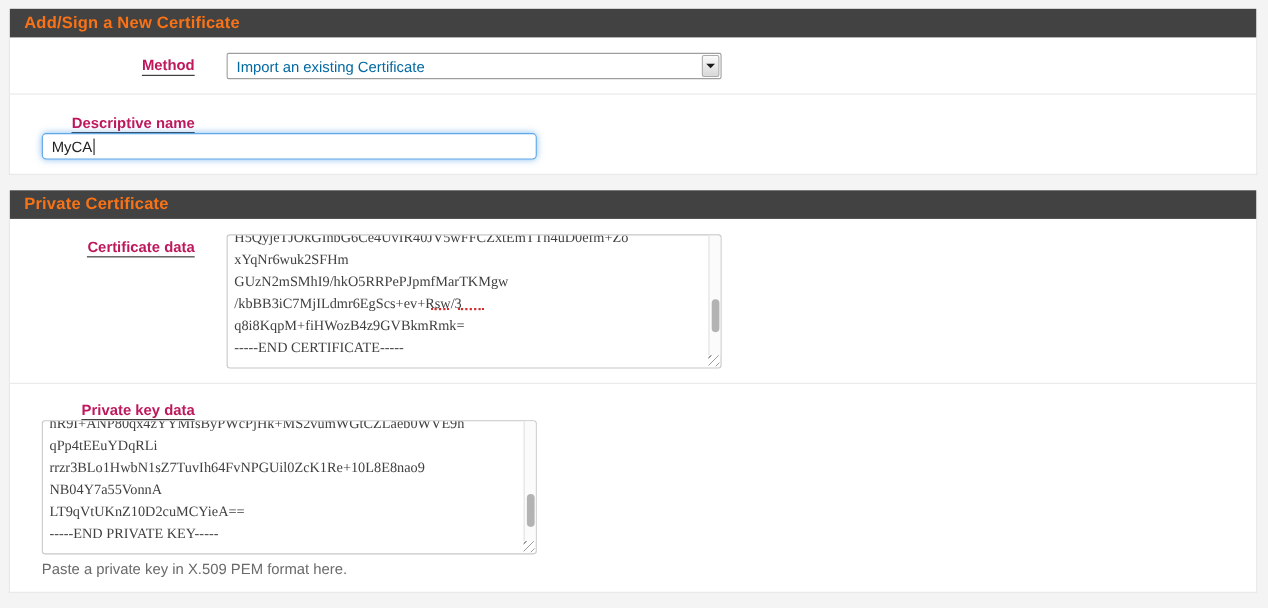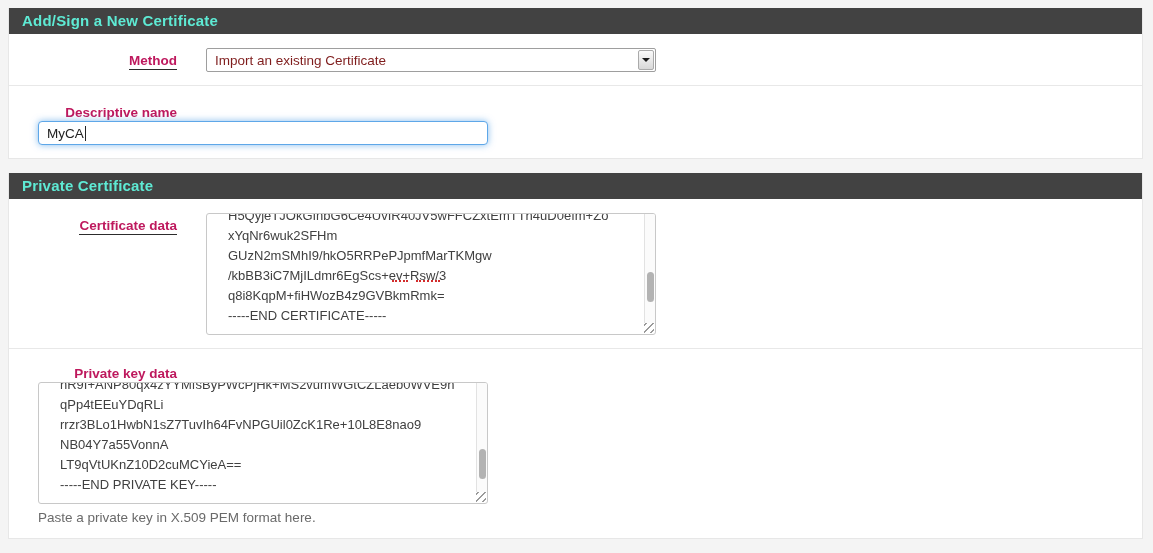--- a/index.html
+++ b/index.html
@@ -13,21 +13,21 @@
 
   
   .panel {
     background:#fff;
     border:1px solid #e7e7e7;
     border-top:none;
     margin-bottom:14px;
   }
   .panel-heading {
     background:#424242;
-    color:#5eead4;
+    color:#f97316;
     font-size:15px;
     font-weight:bold;
     padding:4px 13px 5px 13px;
     letter-spacing:.2px;
   }
   .form-row { display:flex; padding:14px 0 13px 0; }
   .form-row + .form-row { border-top:1px solid #e8e8e8;flex-direction:column; }
   .label-col {
     width:168px;
     text-align:right;
@@ -49,21 +49,21 @@
     width:450px; height:24px;
     background:#fff;
     border:1px solid #9e9e9e;
     border-radius:2px;
     display:flex; align-items:center;
     cursor:default;
   }
   .select-value {
     flex:1;
     font-size:13.5px;
-    color:#7f1d1d;
+    color:#0369a1;
     padding-left:8px;
     white-space:nowrap; overflow:hidden;
   }
   .select-button {
     width:16px; height:20px;
     margin:1px;
     background:linear-gradient(#fafafa,#d8d8d8);
     border:1px solid #aaa;
     border-radius:2px;
     display:flex; align-items:center; justify-content:center;
@@ -98,28 +98,27 @@
   .textarea {
     position:relative;
     width:450px; height:122px;
     background:#fff;
     border:1px solid #c8c8c8;
     border-radius:3px;
     overflow:hidden;
     cursor:text;
   }
   .textarea pre {
-    font-family:Liberation Sans, sans-serif;
+    font-family:Liberation Serif, serif;
     font-size:13px;
     line-height:20px;
     color:#404040;
     margin-top:-8px;
     padding-left:6px;
     white-space:pre;
-    margin-left:15px;
   }
   .squiggle { position:absolute; height:0; border-bottom:2px dotted #d22c2c; }
   .sq-ev  { left:185px; top:66px; width:16px; }
   .sq-rsw { left:209px; top:66px; width:24px; }
 
   .v-scrollbar {
     position:absolute; top:0; right:0; bottom:11px; width:11px;
     background:#fbfbfb;
     border-left:1px solid #e2e2e2;
   }

